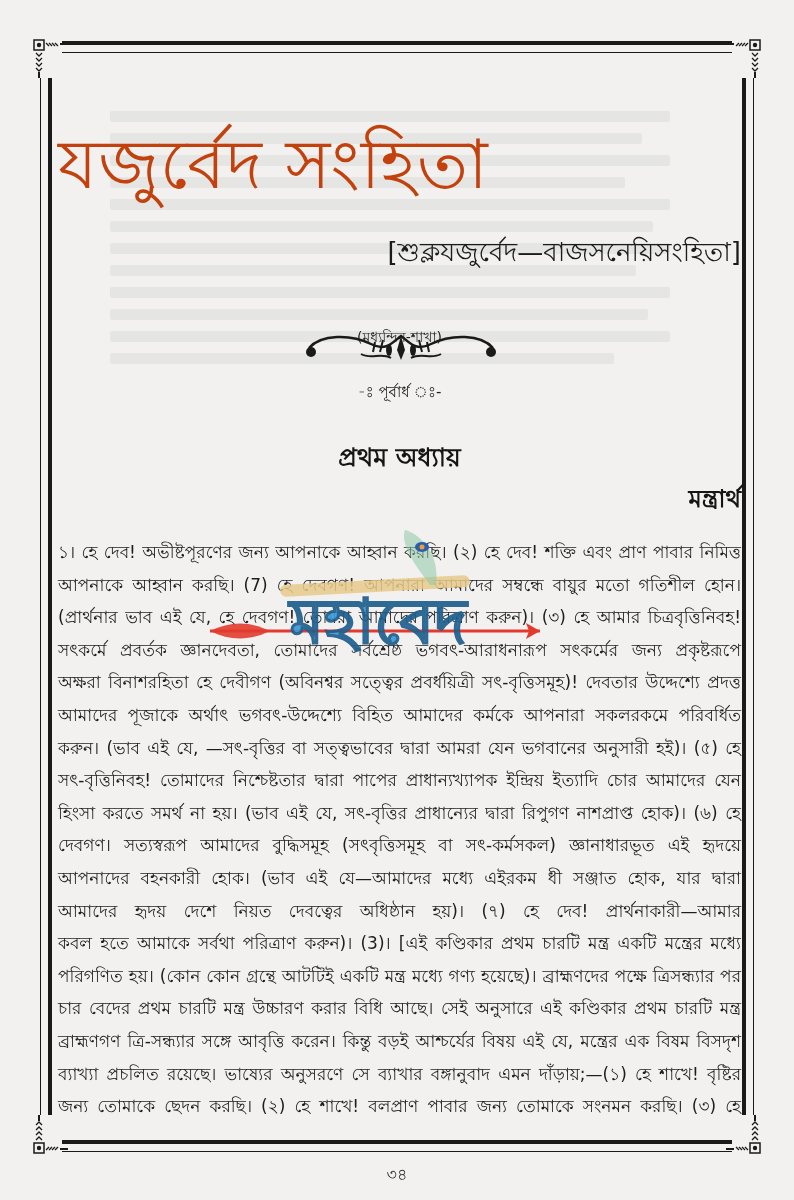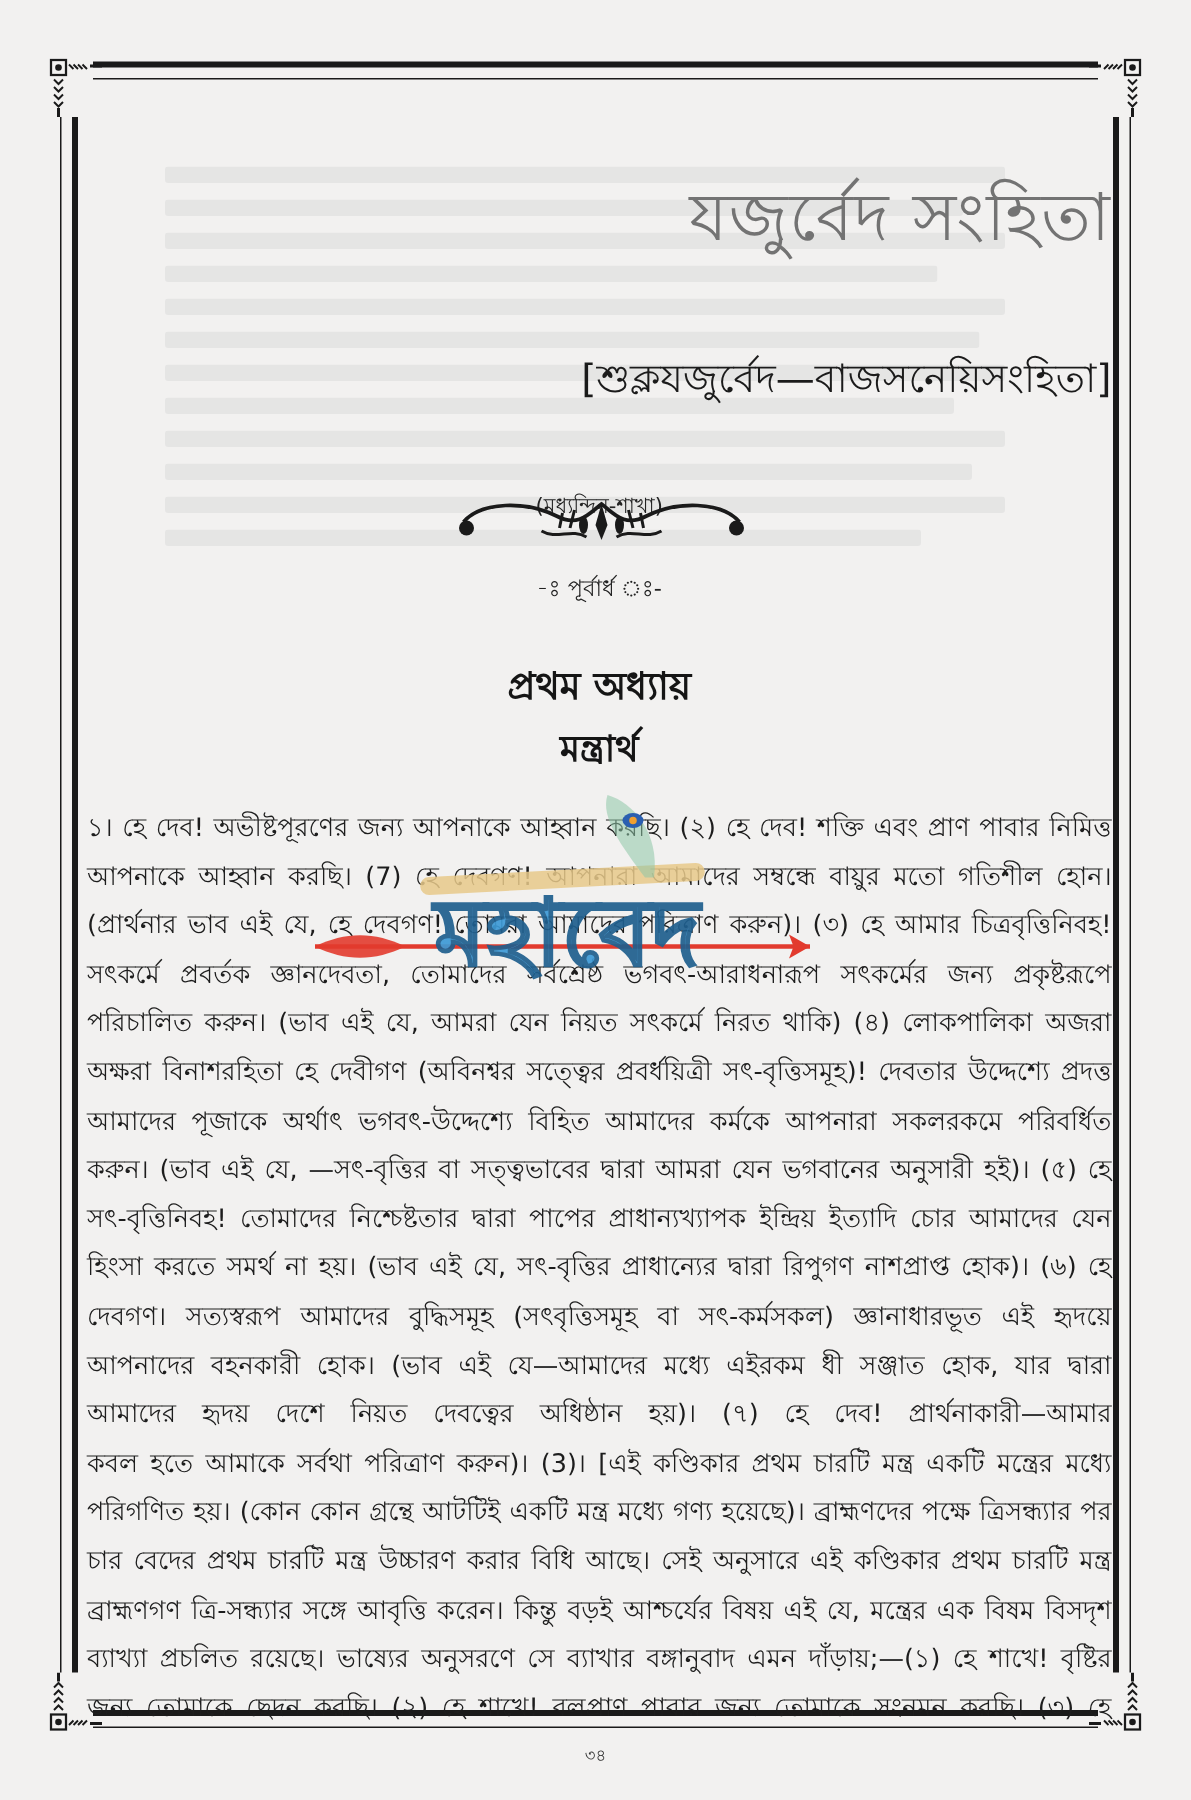--- a/index.html
+++ b/index.html
@@ -22,33 +22,33 @@
   .vline { position: absolute; top: 40px; bottom: 40px; width: 7px; border-left: 1.5px solid #1a1a1a; border-right: 4px solid #1a1a1a; }
   .vline.left { left: 8px; }
   .vline.right { right: 8px; border-left: 4px solid #1a1a1a; border-right: 1.5px solid #1a1a1a; }
   .corner { position: absolute; width: 36px; height: 40px; }
   .corner.tl { left: 0; top: 0; }
   .corner.tr { right: 0; top: 0; transform: scaleX(-1); }
   .corner.bl { left: 0; bottom: 0; transform: scaleY(-1); }
   .corner.br { right: 0; bottom: 0; transform: scale(-1,-1); }
 
   .content { position: absolute; left: 58px; top: 0; width: 683px; }
-  .title { position: absolute; top: 112px; left: 0; width: 683px; text-align: right; font-family: "DejaVu Sans", sans-serif; font-size: 44px; letter-spacing: 1px; color: #737373; }
+  .title { position: absolute; top: 112px; left: 0; width: 683px; text-align: left; font-family: "DejaVu Sans", sans-serif; font-size: 68px; letter-spacing: 1px; color: #c2410c; }
   .subtitle { position: absolute; top: 232px; left: 0; width: 683px; text-align: right; font-size: 26px; color: #1b1b1b; }
   .branch { position: absolute; top: 292px; left: 0; width: 683px; text-align: center; font-size: 14px; color: #222; margin-top: 34px; }
   .ornament { position: absolute; top: 330px; left: 243px; width: 200px; height: 36px; }
   .part { position: absolute; top: 380px; left: 0; width: 683px; text-align: center; font-size: 15px; color: #222; }
   .chapter { position: absolute; top: 438px; left: 0; width: 683px; text-align: center; font-size: 25px; font-weight: bold; color: #151515; }
-  .section { position: absolute; top: 480px; left: 0; width: 683px; text-align: center; font-size: 24px; font-weight: bold; color: #151515; font-family: Liberation Serif, serif; }
+  .section { position: absolute; top: 480px; left: 0; width: 683px; text-align: right; font-size: 24px; font-weight: bold; color: #151515; font-family: Liberation Serif, serif; }
 
   .body-text { position: absolute; top: 536px; left: 0; width: 683px; }
   .line { height: 32.6px; font-size: 17px; line-height: 32.6px; white-space: nowrap; text-align: justify; text-align-last: justify; color: #1d1d1d; }
   .line.last { text-align-last: justify; }
 
-  .page-number { position: absolute; top: 1162px; left: 0; width: 794px; text-align: center; font-size: 11px; color: #333; }
+  .page-number { position: absolute; top: 1162px; left: 0; width: 794px; text-align: center; font-size: 16px; color: #333; }
 
   
   .wm { position: absolute; left: 200px; top: 525px; width: 360px; height: 145px; pointer-events: none; }
 </style>
 </head>
 <body>
 
 <div class="bleed">
   <div class="bar" style="width:100%"></div>
     <div class="bar" style="width:95%"></div>
@@ -121,21 +121,20 @@
 
   <div class="part">-ঃ পূর্বার্ধ ঃ-</div>
   <div class="chapter">প্রথম অধ্যায়</div>
   <div class="section">মন্ত্রার্থ</div>
 
   <div class="body-text">
     <div class="line">১। হে দেব! অভীষ্টপূরণের জন্য আপনাকে আহ্বান করছি। (২) হে দেব! শক্তি এবং প্রাণ পাবার নিমিত্ত</div>
     <div class="line">আপনাকে আহ্বান করছি। (7) হে দেবগণ! আপনারা আমাদের সম্বন্ধে বায়ুর মতো গতিশীল হোন।</div>
     <div class="line">(প্রার্থনার ভাব এই যে, হে দেবগণ! তোমরা আমাদের পরিত্রাণ করুন)। (৩) হে আমার চিত্রবৃত্তিনিবহ!</div>
     <div class="line">সৎকর্মে প্রবর্তক জ্ঞানদেবতা, তোমাদের সর্বশ্রেষ্ঠ ভগবৎ-আরাধনারূপ সৎকর্মের জন্য প্রকৃষ্টরূপে</div>
-    <div class="line">পরিচালিত করুন। (ভাব এই যে, আমরা যেন নিয়ত সৎকর্মে নিরত থাকি) (৪) লোকপালিকা অজরা</div>
     <div class="line">অক্ষরা বিনাশরহিতা হে দেবীগণ (অবিনশ্বর সত্ত্বের প্রবর্ধয়িত্রী সৎ-বৃত্তিসমূহ)! দেবতার উদ্দেশ্যে প্রদত্ত</div>
     <div class="line">আমাদের পূজাকে অর্থাৎ ভগবৎ-উদ্দেশ্যে বিহিত আমাদের কর্মকে আপনারা সকলরকমে পরিবর্ধিত</div>
     <div class="line">করুন। (ভাব এই যে, —সৎ-বৃত্তির বা সত্ত্বভাবের দ্বারা আমরা যেন ভগবানের অনুসারী হই)। (৫) হে</div>
     <div class="line">সৎ-বৃত্তিনিবহ! তোমাদের নিশ্চেষ্টতার দ্বারা পাপের প্রাধান্যখ্যাপক ইন্দ্রিয় ইত্যাদি চোর আমাদের যেন</div>
     <div class="line">হিংসা করতে সমর্থ না হয়। (ভাব এই যে, সৎ-বৃত্তির প্রাধান্যের দ্বারা রিপুগণ নাশপ্রাপ্ত হোক)। (৬) হে</div>
     <div class="line">দেবগণ। সত্যস্বরূপ আমাদের বুদ্ধিসমূহ (সৎবৃত্তিসমূহ বা সৎ-কর্মসকল) জ্ঞানাধারভূত এই হৃদয়ে</div>
     <div class="line">আপনাদের বহনকারী হোক। (ভাব এই যে—আমাদের মধ্যে এইরকম ধী সঞ্জাত হোক, যার দ্বারা</div>
     <div class="line">আমাদের হৃদয় দেশে নিয়ত দেবত্বের অধিষ্ঠান হয়)। (৭) হে দেব! প্রার্থনাকারী—আমার</div>
     <div class="line">কবল হতে আমাকে সর্বথা পরিত্রাণ করুন)। (3)। [এই কণ্ডিকার প্রথম চারটি মন্ত্র একটি মন্ত্রের মধ্যে</div>
     <div class="line">পরিগণিত হয়। (কোন কোন গ্রন্থে আটটিই একটি মন্ত্র মধ্যে গণ্য হয়েছে)। ব্রাহ্মণদের পক্ষে ত্রিসন্ধ্যার পর</div>

